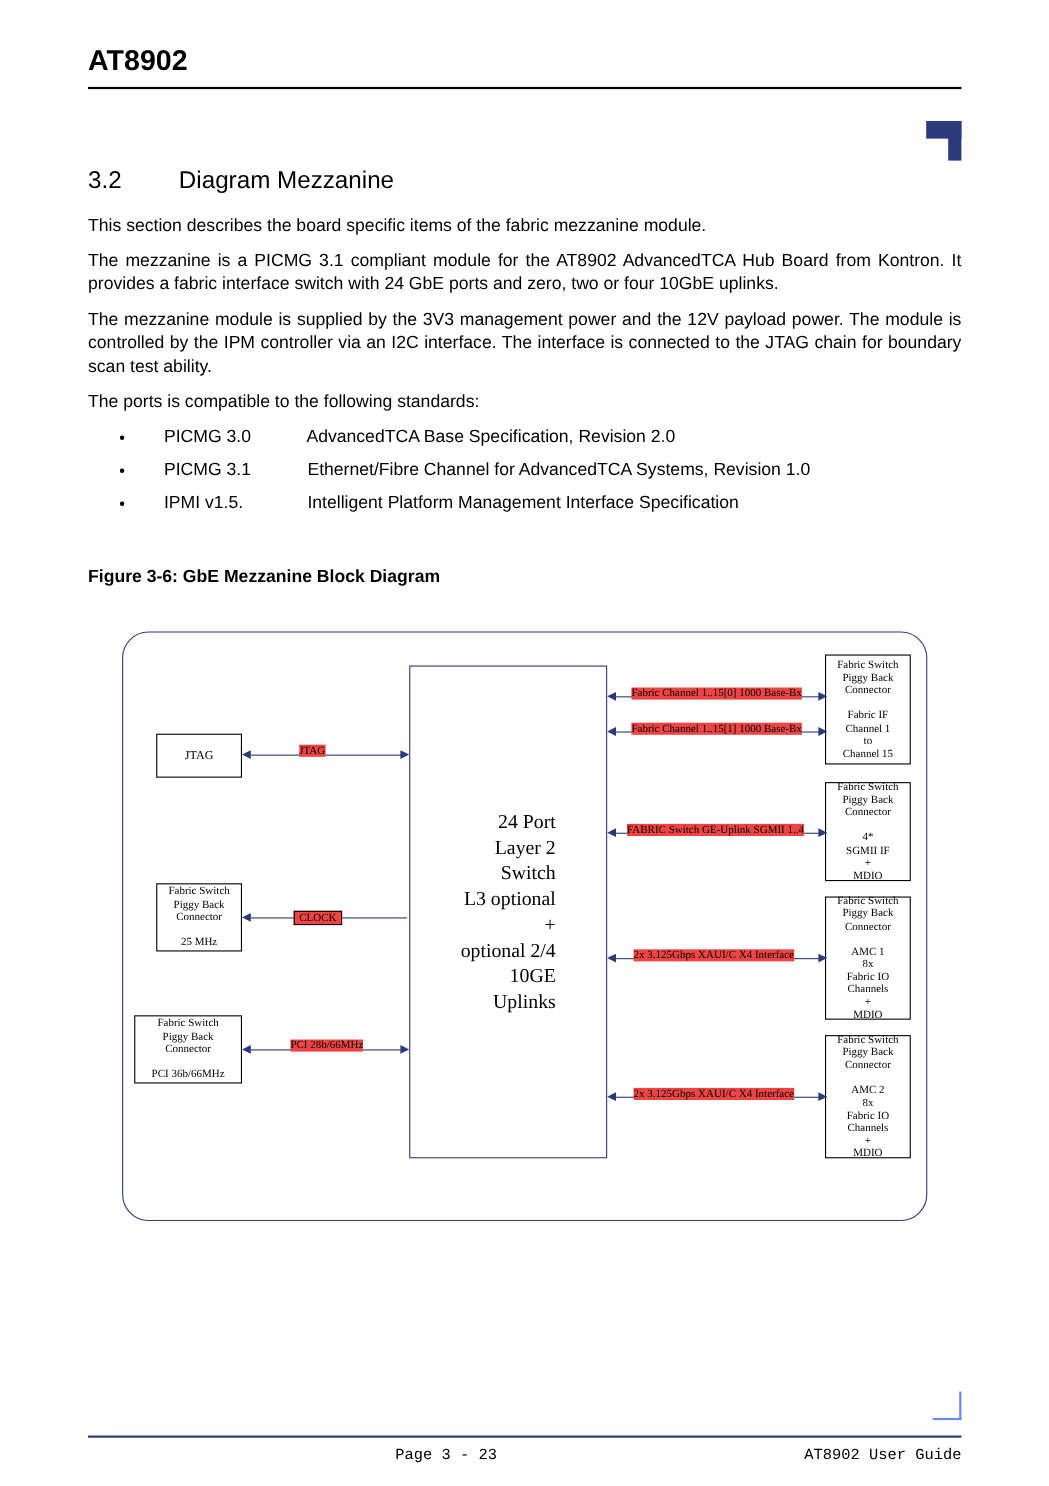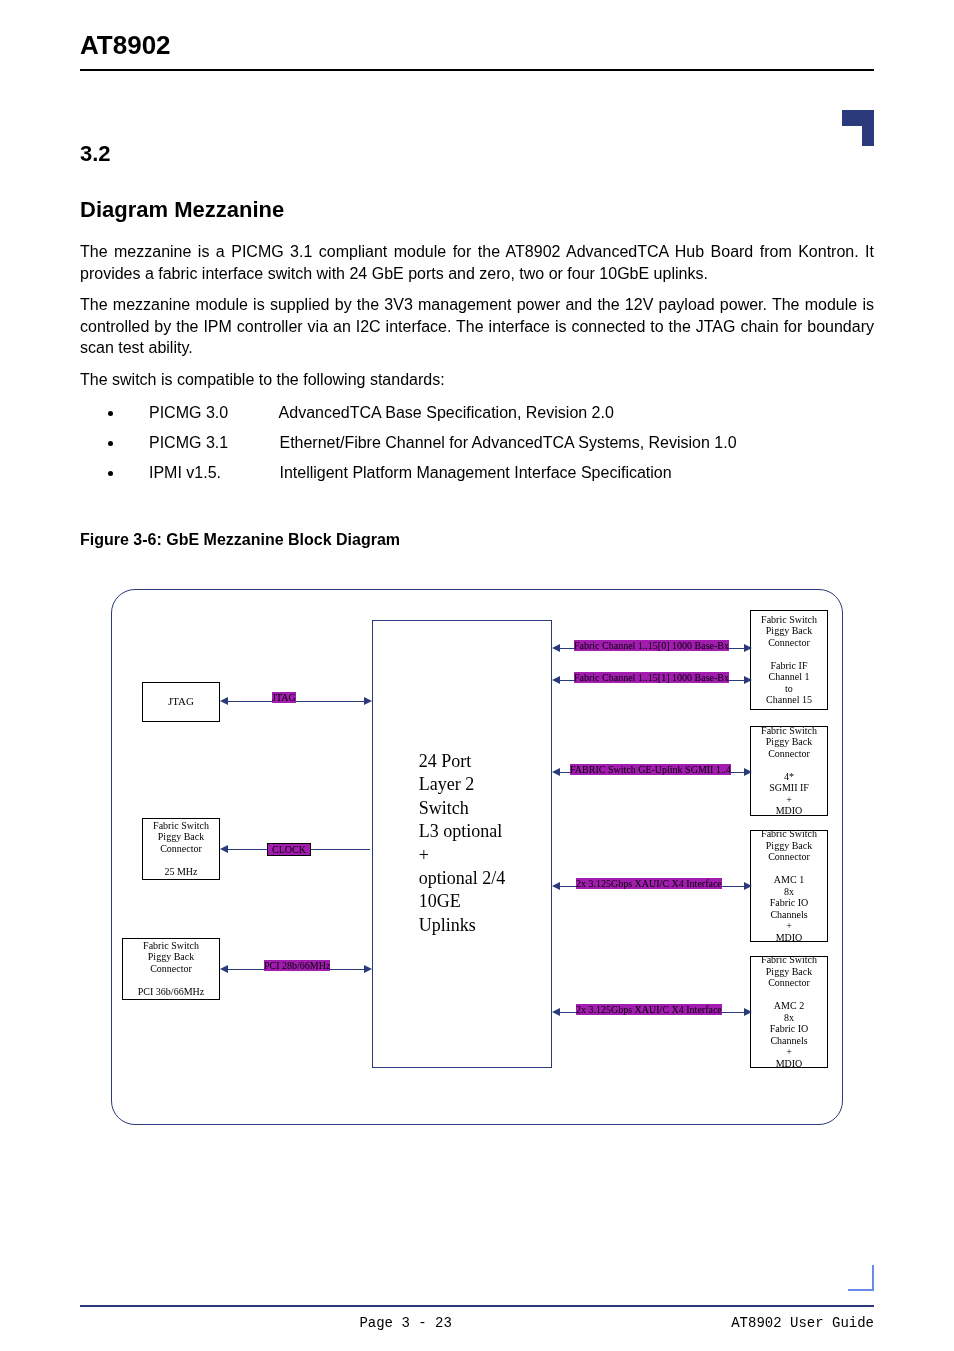--- a/index.html
+++ b/index.html
@@ -1,34 +1,34 @@
 <!DOCTYPE html>
 <html><head>
 <meta charset="utf-8">
 <style>
   * { box-sizing: border-box; margin: 0; padding: 0; }
   body { font-family: Arial, Helvetica, sans-serif; background: #fff; color: #000; width: 954px; margin: 0 auto; }
-  .page { padding: 30px 80px 20px 80px; position: relative; min-height: 1351px; }
+  .page { padding: 40px 80px 20px 80px; position: relative; min-height: 1351px; }
   .header { display: flex; justify-content: space-between; align-items: baseline; padding-bottom: 8px; border-bottom: 2px solid #000; margin-bottom: 40px; }
   .header-left { font-size: 26px; font-weight: bold; }
   .header-right { font-size: 26px; font-weight: bold; }
   .corner-mark { position: absolute; right: 80px; top: 110px; width: 40px; height: 36px; }
   .corner-mark .h { position: absolute; right: 0; top: 0; width: 32px; height: 16px; background: #2a3a7a; }
   .corner-mark .v { position: absolute; right: 0; top: 0; width: 12px; height: 36px; background: #2a3a7a; }
-  .section-title { display: flex; gap: 30px; font-size: 22px; font-weight: bold; margin: 70px 0 18px 0; flex-direction: column; }
+  .section-title { display: flex; gap: 52px; font-size: 22px; font-weight: normal; margin: 70px 0 18px 0; }
   .body-text { font-size: 16px; line-height: 1.35; margin: 10px 0 10px 0; text-align: justify; }
   .bullets { margin: 6px 0 0 44px; }
   .bullets li { font-size: 16px; line-height: 1.5; margin: 6px 0; list-style: disc; }
   .bullets .std-code { display: inline-block; width: 126px; margin-left: 25px; }
   .figure-caption { font-size: 16px; font-weight: bold; margin: 46px 0 40px 0; }
   .diagram-wrap { display: flex; justify-content: center; }
   .diagram { width: 732px; height: 536px; border: 1px solid #2a3a7a; border-radius: 24px; position: relative; font-family: "Times New Roman", Times, serif; }
   .box { position: absolute; border: 1px solid #000; background: #fff; font-size: 10px; text-align: center; line-height: 1.15; display: flex; flex-direction: column; justify-content: center; align-items: center; padding: 2px; }
-  .center-box { position: absolute; border: 1px solid #2a3a7a; background: #fff; font-size: 18px; text-align: left; line-height: 1.3; display: flex; justify-content: center; align-items: center; padding: 4px; }
-  .lbl { position: absolute; font-size: 10px; text-align: center; background: #a21caf; white-space: nowrap; }
+  .center-box { position: absolute; border: 1px solid #2a3a7a; background: #fff; font-size: 18px; text-align: right; line-height: 1.3; display: flex; justify-content: center; align-items: center; padding: 4px; }
+  .lbl { position: absolute; font-size: 10px; text-align: center; background: #ef4444; white-space: nowrap; }
   .arr { position: absolute; background: #2a3a7a; height: 1px; }
   .arr-head-r { position: absolute; width: 0; height: 0; border-top: 4px solid transparent; border-bottom: 4px solid transparent; border-left: 8px solid #2a3a7a; }
   .arr-head-l { position: absolute; width: 0; height: 0; border-top: 4px solid transparent; border-bottom: 4px solid transparent; border-right: 8px solid #2a3a7a; }
   .footer { position: absolute; bottom: 20px; left: 80px; right: 80px; font-family: Liberation Mono, monospace; }
   .footer-rule { border-top: 2px solid #2a3a7a; margin-bottom: 8px; }
   .footer-row { display: flex; justify-content: space-between; font-size: 14px; }
   .footer-corner { position: absolute; right: 80px; bottom: 60px; width: 30px; height: 26px; }
   .footer-corner .h { position: absolute; right: 0; bottom: 0; width: 26px; height: 2px; background: #6a8aea; }
   .footer-corner .v { position: absolute; right: 0; bottom: 0; width: 2px; height: 26px; background: #6a8aea; }
 </style>
@@ -44,23 +44,24 @@
   <div class="corner-mark">
     <div class="h"></div>
       <div class="v"></div>
   </div>
 
   <div class="section-title">
     <span>3.2</span>
     <span>Diagram Mezzanine</span>
   </div>
 
+  <p class="body-text">This section describes the board specific items of the fabric mezzanine module.</p>
   <p class="body-text">The mezzanine is a PICMG 3.1 compliant module for the AT8902 AdvancedTCA Hub Board from Kontron. It provides a fabric interface switch with 24 GbE ports and zero, two or four 10GbE  uplinks.</p>
   <p class="body-text">The mezzanine module is supplied by the 3V3 management power and the 12V payload power. The module is controlled by the IPM controller via an I2C interface. The interface is connected to the JTAG chain for boundary scan test ability.</p>
-  <p class="body-text">The switch is compatible to the following standards:</p>
+  <p class="body-text">The ports is compatible to the following standards:</p>
 
   <ul class="bullets">
     <li>
       <span class="std-code">PICMG 3.0</span>
       <span>AdvancedTCA Base Specification, Revision 2.0</span>
     </li>
     <li>
       <span class="std-code">PICMG 3.1</span>
       <span>Ethernet/Fibre Channel for AdvancedTCA Systems, Revision 1.0</span>
     </li>

